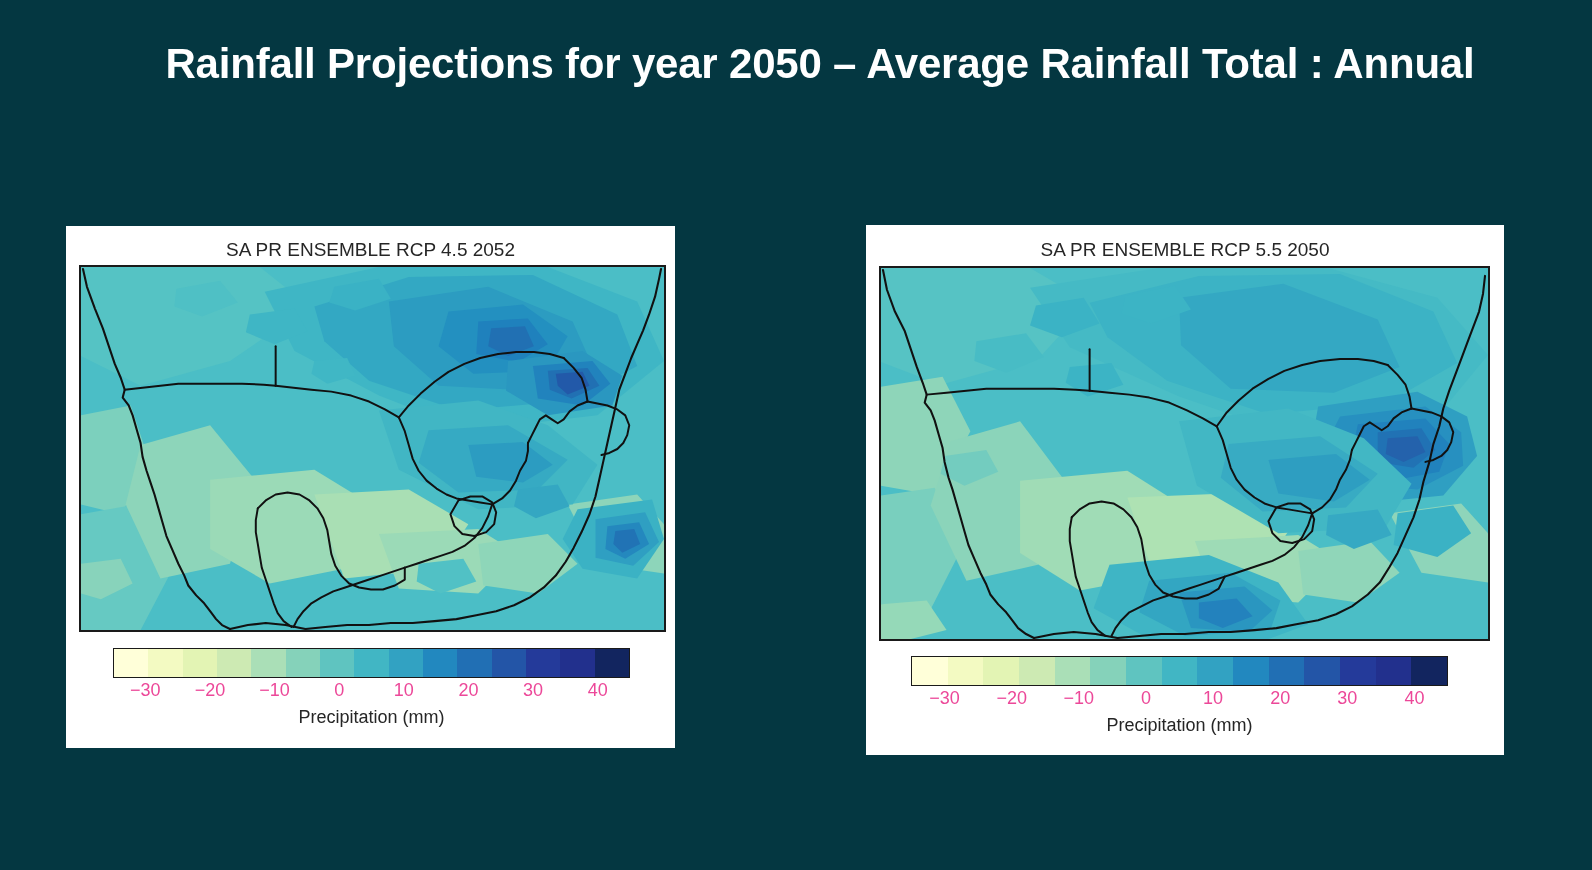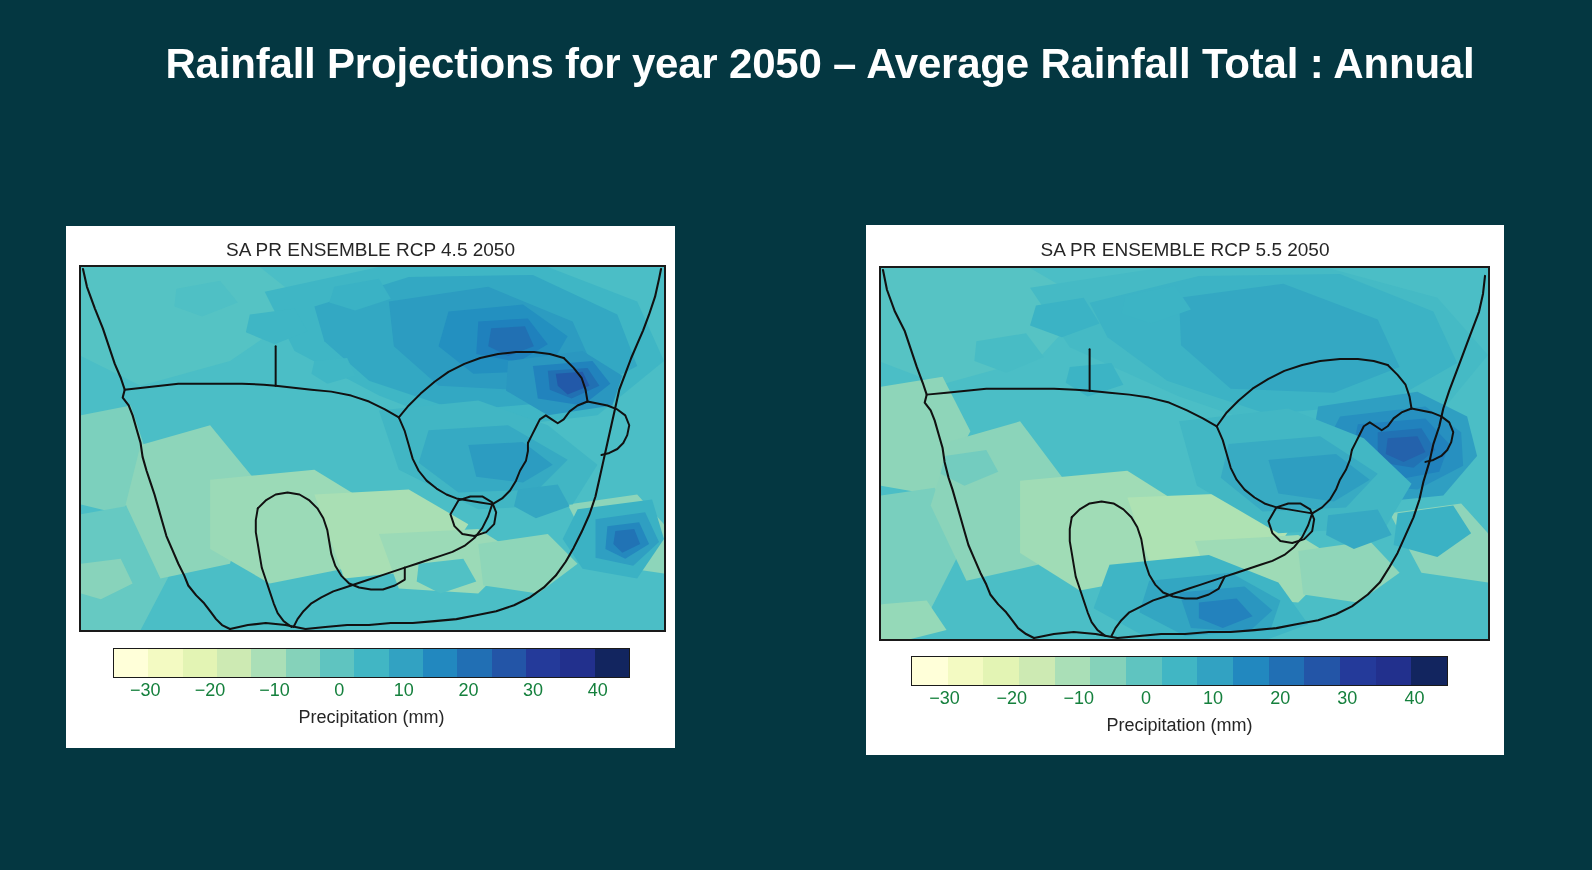--- a/index.html
+++ b/index.html
@@ -88,21 +88,21 @@
   .colorbar-ticks {
     position: relative;
     height: 24px;
     width: 100%;
     margin-top: 2px;
   }
   .colorbar-ticks .tick {
     position: absolute;
     top: 0;
     transform: translateX(-50%);
-    color: #15803d;
+    color: #ec4899;
     font-family: "Liberation Sans", sans-serif;
     font-size: 18px;
     white-space: nowrap;
   }
   .colorbar-label {
     text-align: center;
     color: #262626;
     font-family: "Liberation Sans", sans-serif;
     font-size: 18px;
     margin-top: 3px;
@@ -111,21 +111,21 @@
 </style>
 </head>
 <body>
 
 <div id="page">
 
   <div id="main-title">Rainfall Projections for year 2050 – Average Rainfall Total : Annual</div>
 
   <div class="figure-card" id="figure-card-left">
 
-    <div class="panel-title">SA PR ENSEMBLE RCP 4.5 2050</div>
+    <div class="panel-title">SA PR ENSEMBLE RCP 4.5 2052</div>
 
     <div class="map-axes" id="map-left">
       <svg viewBox="0 0 587 367" preserveAspectRatio="none">
         <defs>
           <clipPath id="clipL">
               <rect x="0" y="0" width="587" height="367"></rect>
             </clipPath>
         </defs>
         <g clip-path="url(#clipL)">
 

